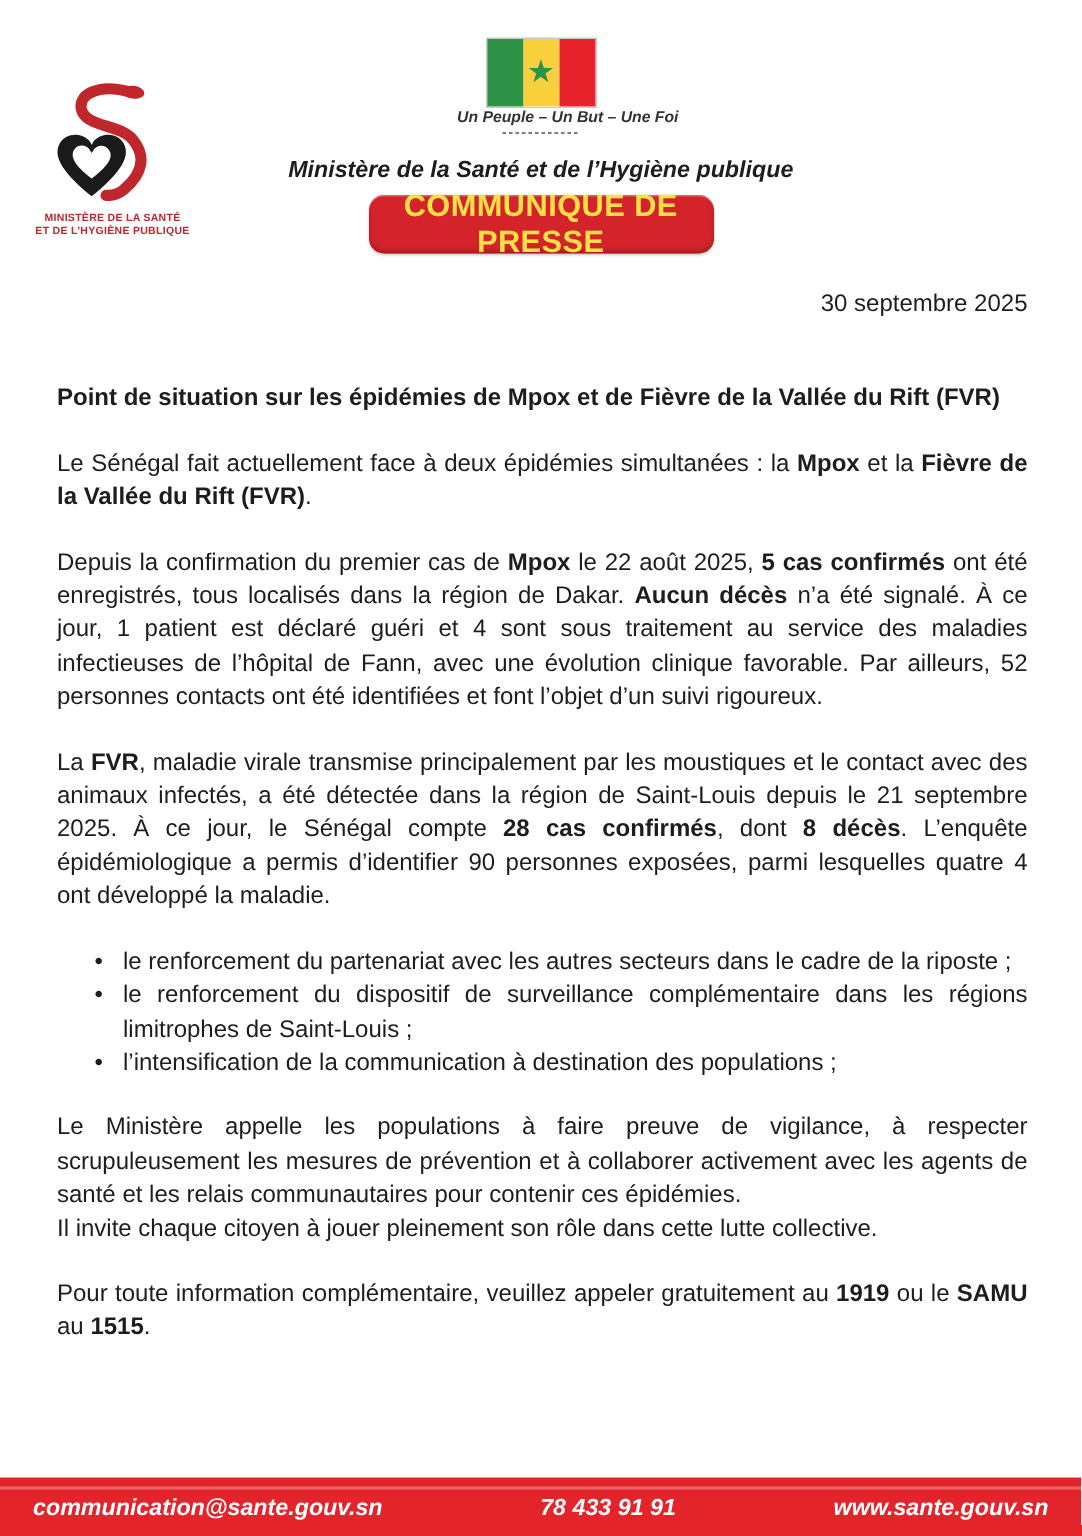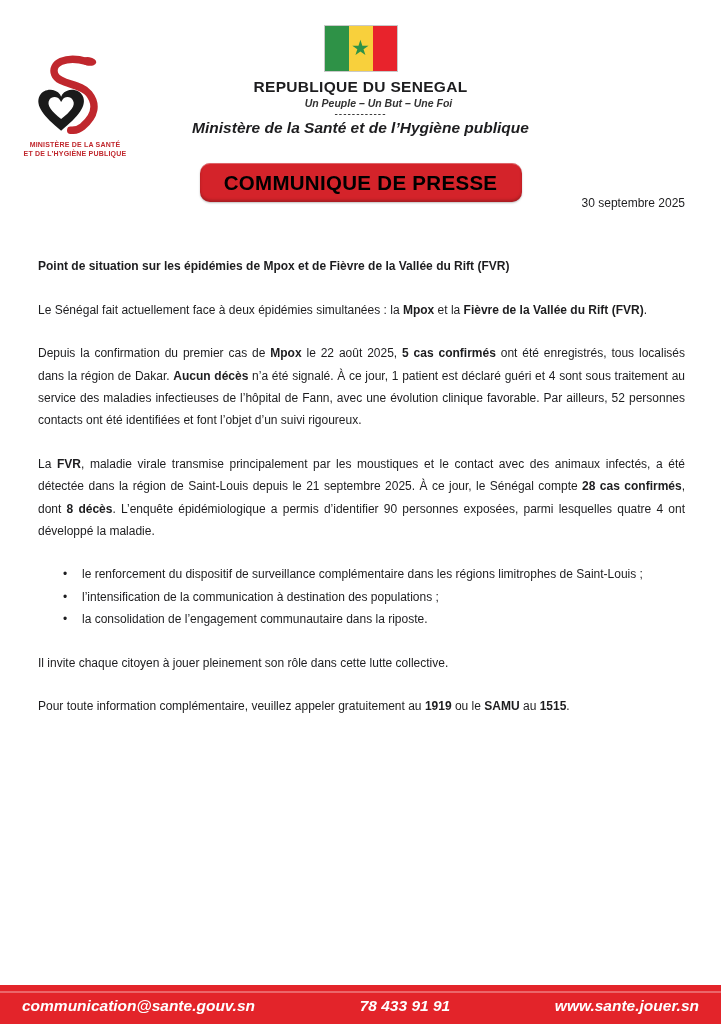--- a/index.html
+++ b/index.html
@@ -15,30 +15,30 @@
   .logo-caption { margin-top:2px; color:var(--logo-red,#c0272d); font-size:7px; font-weight:bold; line-height:1.3; letter-spacing:.2px; }
   .header-center { padding-top:26px; text-align:center; }
   .flag { width:72px; height:45px; margin:0 auto; display:flex; position:relative; box-shadow:0 0 0 1px #c9c9c9; }
   .flag .g { flex:1; background:var(--flag-green,#2e9247); }
   .flag .y { flex:1; background:var(--flag-yellow,#f8d03c); }
   .flag .r { flex:1; background:var(--flag-red,#e8232c); }
   .flag .star { position:absolute; left:50%; top:50%; transform:translate(-50%,-55%); color:var(--flag-green,#2e9247); font-size:21px; line-height:1; }
   .republic { margin-top:7px; font-size:15.5px; font-weight:bold; letter-spacing:.3px; }
   .motto { font-size:10.5px; font-weight:bold; font-style:italic; color:#333; margin-top:1px;padding-left:36px; }
   .dashes { font-size:10px; letter-spacing:1px; color:#222; line-height:.9; }
-  .ministry { font-size:15.5px; font-weight:bold; font-style:italic; margin-top:1px; }
+  .ministry { font-size:15.5px; font-weight:bold; font-style:italic; margin-top:12px; }
   .banner {
-    margin:26px auto 0; width:322px; height:39px; border-radius:10px;
-    background:var(--banner-red,#d4232a); color:#000000;
+    margin:7px auto 0; width:230px; height:39px; border-radius:10px;
+    background:var(--banner-red,#d4232a); color:#fde047;
     display:flex; align-items:center; justify-content:center;
     font-size:20.5px; font-weight:bold; letter-spacing:.3px;
     box-shadow: inset 0 1px 0 rgba(255,255,255,.3), inset 0 -2px 3px rgba(0,0,0,.22), 0 1px 2px rgba(0,0,0,.25);
   }
   
-  .content { position:absolute; left:38px; right:36px; top:192px; font-size:12px; line-height:22.4px; text-align:justify; }
+  .content { position:absolute; left:38px; right:36px; top:192px; font-size:16px; line-height:22.4px; text-align:justify; }
   .date { text-align:right; margin-bottom:13px; }
   .doc-title { font-weight:bold; margin-bottom:21px;margin-top:41px; }
   .para { margin-bottom:21px; }
   .para.tight { margin-bottom:0; }
   .para b, .doc-title { font-weight:bold; }
   ul.points { list-style:none; margin:0 0 21px 20px; }
   ul.points li { position:relative; padding-left:24px; text-align:justify; }
   ul.points li::before { content:"\2022"; position:absolute; left:5px; }
   
   .footer { position:absolute; left:0; right:0; bottom:0; height:39px; background:var(--footer-red,#e3242a); }
@@ -66,45 +66,45 @@
     </div>
   </div>
 
   <div class="header-center">
     <div class="flag">
       <div class="g"></div>
       <div class="y"></div>
       <div class="r"></div>
       <span class="star">★</span>
     </div>
-    <div class="republic">REPUBLIQUE DU SENEGAL</div>
     <div class="motto">Un Peuple – Un But – Une Foi</div>
     <div class="dashes">------------</div>
     <div class="ministry">Ministère de la Santé et de l’Hygiène publique</div>
     <div class="banner">COMMUNIQUE DE PRESSE</div>
   </div>
 
   <div class="content">
     <div class="date">30 septembre 2025</div>
     <div class="doc-title">Point de situation sur les épidémies de Mpox et de Fièvre de la Vallée du Rift (FVR)</div>
 
     <p class="para"><span>Le Sénégal fait actuellement face à deux épidémies simultanées : la </span><b>Mpox</b><span> et la </span><b>Fièvre de la Vallée du Rift (FVR)</b><span>.</span></p>
     <p class="para"><span>Depuis la confirmation du premier cas de </span><b>Mpox</b><span> le 22 août 2025, </span><b>5 cas confirmés</b><span> ont été enregistrés, tous localisés dans la région de Dakar. </span><b>Aucun décès</b><span> n’a été signalé. À ce jour, 1 patient est déclaré guéri et 4 sont sous traitement au service des maladies infectieuses de l’hôpital de Fann, avec une évolution clinique favorable. Par ailleurs, 52 personnes contacts ont été identifiées et font l’objet d’un suivi rigoureux.</span></p>
     <p class="para"><span>La </span><b>FVR</b><span>, maladie virale transmise principalement par les moustiques et le contact avec des animaux infectés, a été détectée dans la région de Saint-Louis depuis le 21 septembre 2025. À ce jour, le Sénégal compte </span><b>28 cas confirmés</b><span>, dont </span><b>8 décès</b><span>. L’enquête épidémiologique a permis d’identifier 90 personnes exposées, parmi lesquelles quatre 4 ont développé la maladie.</span></p>
     <ul class="points">
+        <li>le renforcement du partenariat avec les autres secteurs dans le cadre de la riposte ;</li>
         <li>le renforcement du dispositif de surveillance complémentaire dans les régions limitrophes de Saint-Louis ;</li>
         <li>l’intensification de la communication à destination des populations ;</li>
-        <li>la consolidation de l’engagement communautaire dans la riposte.</li>
       </ul>
+    <p class="para tight"><span>Le Ministère appelle les populations à faire preuve de vigilance, à respecter scrupuleusement les mesures de prévention et à collaborer activement avec les agents de santé et les relais communautaires pour contenir ces épidémies.</span></p>
     <p class="para"><span>Il invite chaque citoyen à jouer pleinement son rôle dans cette lutte collective.</span></p>
     <p class="para"><span>Pour toute information complémentaire, veuillez appeler gratuitement au </span><b>1919</b><span> ou le </span><b>SAMU</b><span> au </span><b>1515</b><span>.</span></p>
 
   </div>
 
   <div class="footer">
     <div class="footer-row">
       <span>communication@sante.gouv.sn</span>
       <span>78 433 91 91</span>
-      <span>www.sante.jouer.sn</span>
+      <span>www.sante.gouv.sn</span>
     </div>
   </div>
 
 </div>
 
 </body></html>

